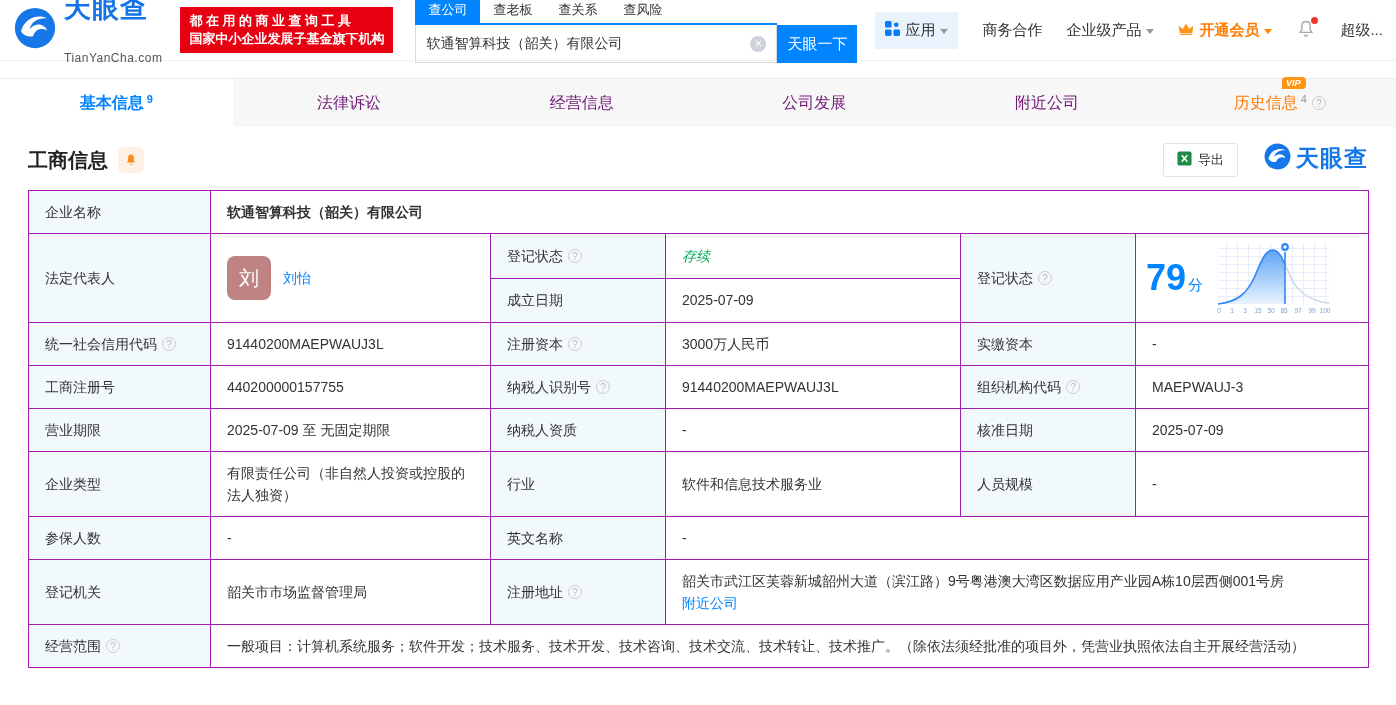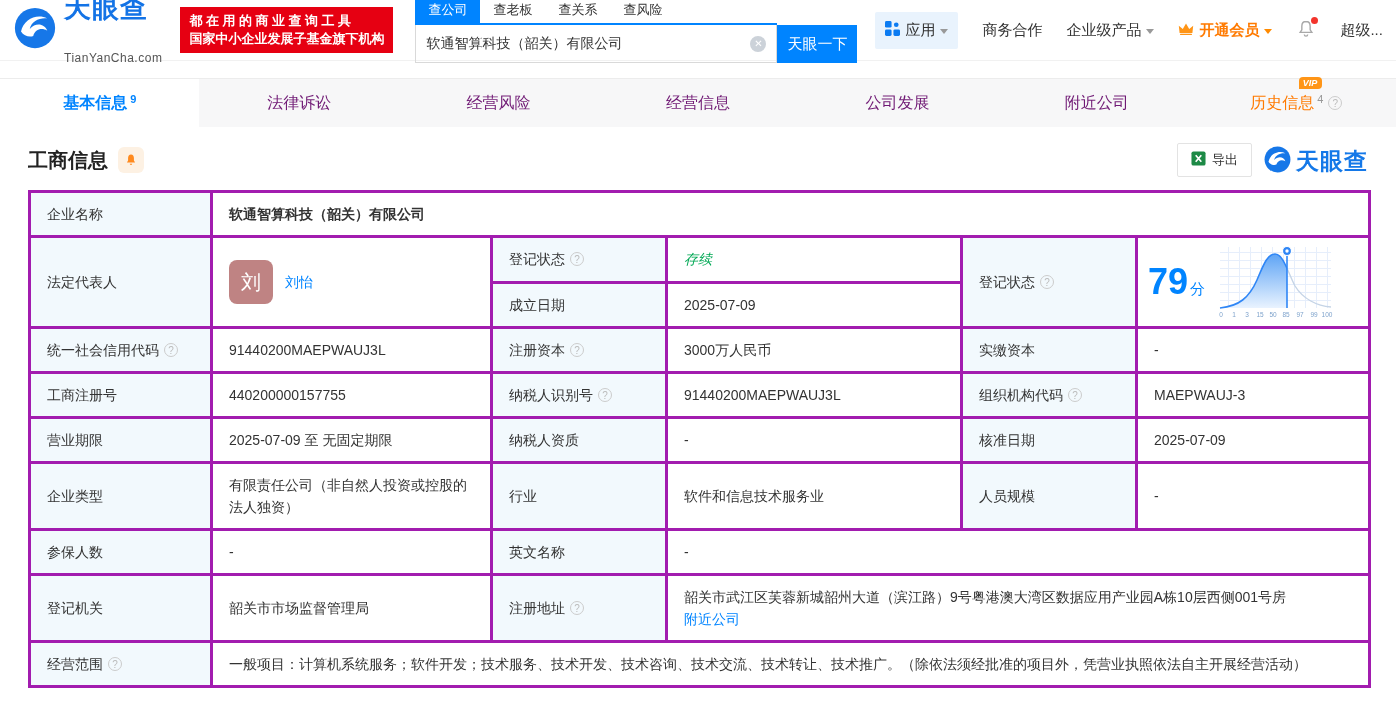--- a/index.html
+++ b/index.html
@@ -38,28 +38,28 @@
   .tab.history { color:#ff7a00; }
   .tab.history .cnt { color:#999; }
   .labelwrap { position:relative; display:flex; align-items:center; }
   .viptag { position:absolute; top:-16px; right:-8px; background:#ff9517; color:#fff; font-size:9px; font-weight:bold; font-style:italic; padding:1px 5px 1px 4px; border-radius:4px 4px 4px 0; }
 
   
   main { padding:0 28px; }
   .sect-head { display:flex; align-items:center; padding:16px 0 13px; }
   .sect-title { font-size:20px; font-weight:bold; color:#222; }
   .bell-badge { width:26px; height:26px; margin-left:10px; background:#fdf1e3; border-radius:6px; display:flex; align-items:center; justify-content:center; cursor:pointer; }
-  .sect-right { margin-left:auto; display:flex; align-items:flex-end; gap:12px; }
+  .sect-right { margin-left:auto; display:flex; align-items:flex-start; gap:26px; }
   .export-btn { display:flex; align-items:center; gap:6px; border:1px solid #e3e3e3; border-radius:2px; background:#fff; padding:7px 13px; font-size:13px; color:#333; cursor:pointer; }
   .wm { display:flex; align-items:center; gap:5px; }
   .wm .wm-txt { font-size:23px; font-weight:bold; color:#1478e8; letter-spacing:1px; }
 
   
   table { border-collapse:collapse; width:1340px; table-layout:fixed; font-size:14px; }
-  td { border:3px solid #a21caf; padding:10px 16px; line-height:22px; vertical-align:middle; word-break:break-all;margin-top:24px; }
+  td { border:1px solid #a21caf; padding:10px 16px; line-height:22px; vertical-align:middle; word-break:break-all;margin-top:24px; }
   td.lbl { background:#f2f9fd; color:#333; }
   td.strong { font-weight:bold; }
   .dash { color:#333; }
   a.blue, .blue { color:#0084ff; text-decoration:none; cursor:pointer; }
   .green { color:#00a854;font-style:italic; }
   .q { display:inline-block; width:14px; height:14px; border:1px solid #ccc; border-radius:50%; color:#bbb; font-size:10px; line-height:13px; text-align:center; margin-left:5px; vertical-align:1px; }
   .rep { display:flex; align-items:center; gap:12px; }
   .avatar { width:44px; height:44px; border-radius:8px; background:#bf8383; color:#fff; font-size:20px; display:flex; align-items:center; justify-content:center; cursor:pointer; }
   .score-cell { padding:6px 10px; }
   .score-flex { display:flex; align-items:center; gap:12px; }
@@ -143,21 +143,20 @@
     </div>
   </nav>
 </header>
 
 <div class="tabbar">
   <div class="tab active">
     <span>基本信息</span>
     <span class="cnt">9</span>
   </div>
   <div class="tab">法律诉讼</div>
-  <div class="tab">经营风险</div>
   <div class="tab">经营信息</div>
   <div class="tab">公司发展</div>
   <div class="tab">附近公司</div>
   <div class="tab history">
     <span class="labelwrap">
       <span>历史信息</span>
       <span class="viptag">VIP</span>
     </span>
     <span class="cnt">4</span>
     <span class="q">?</span>

